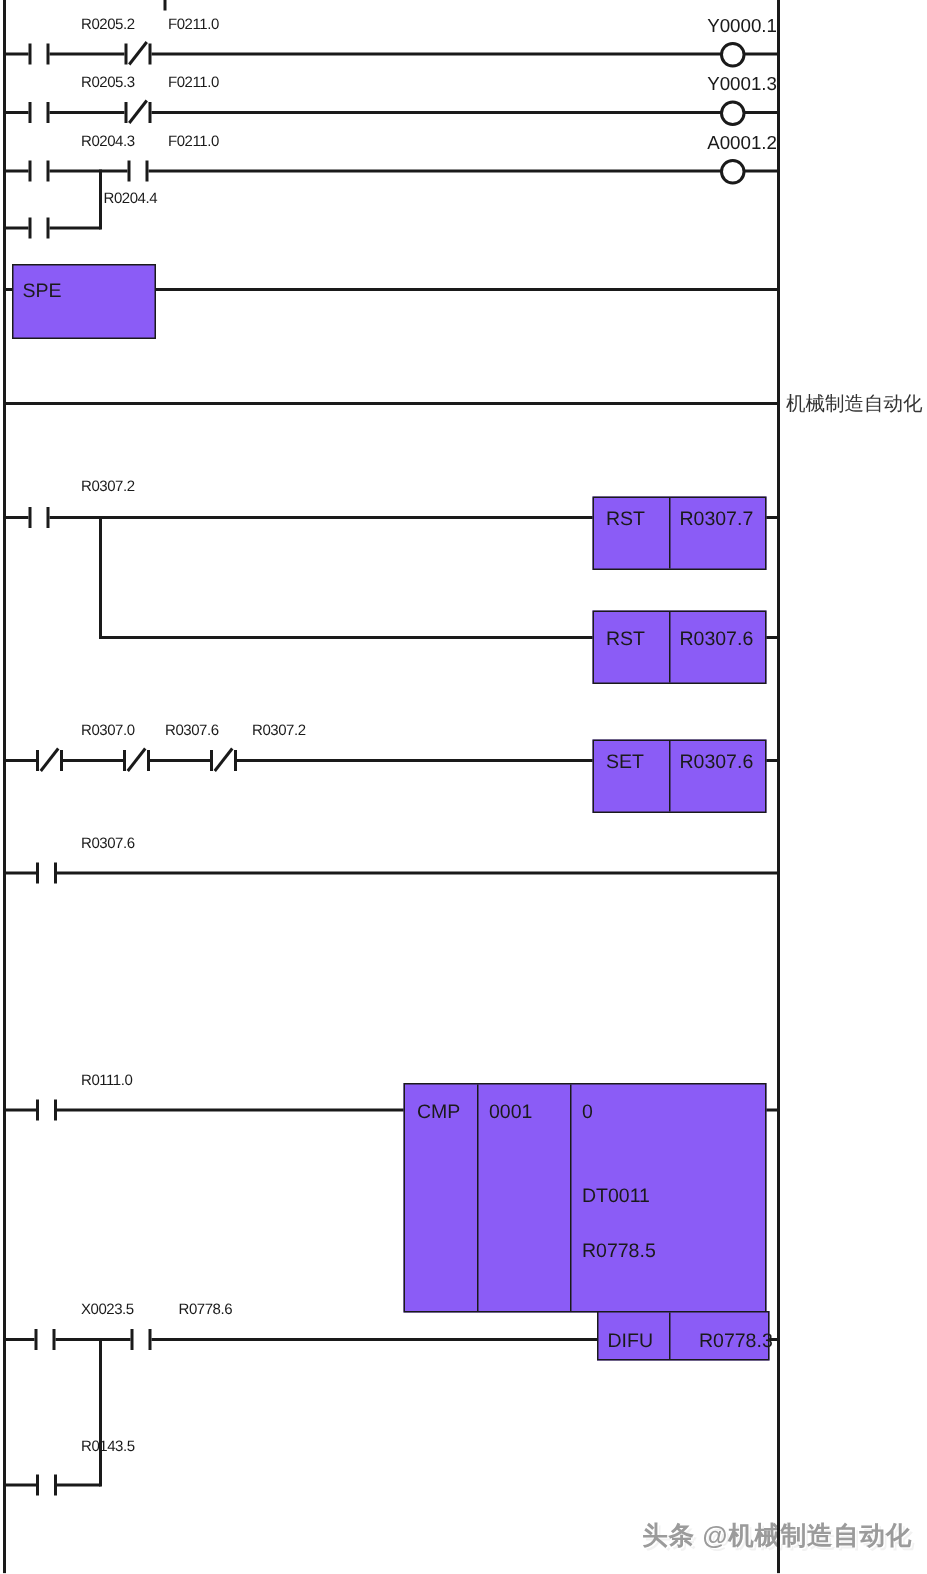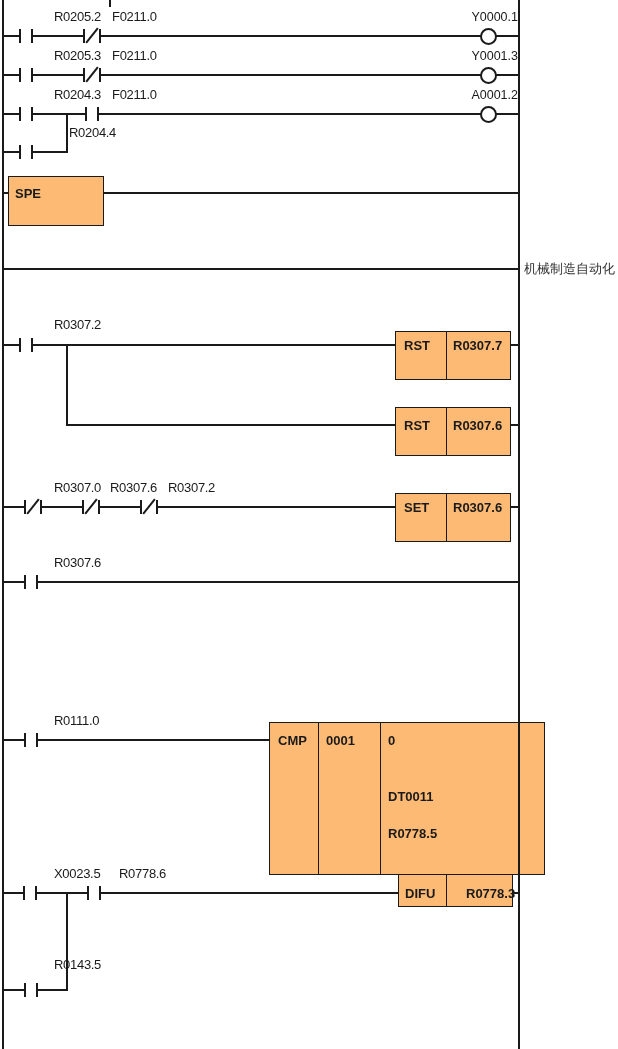--- a/index.html
+++ b/index.html
@@ -19,24 +19,24 @@
   .contact{position:absolute;height:16px;background:#fff;z-index:3;}
   .contact.no{width:14px;}
   .contact.nc{width:18px;}
   .contact .bar{position:absolute;top:1px;width:2px;height:14px;background:var(--line);}
   .contact .bl{left:0;}
   .contact .br{right:0;}
   .contact .slash{position:absolute;left:50%;top:-2px;margin-left:-1px;width:2px;height:19px;background:var(--line);transform:rotate(38deg);}
   
   .coil{position:absolute;width:17px;height:17px;border:2px solid var(--line);border-radius:50%;background:#fff;box-sizing:border-box;z-index:3;}
   
-  .box{position:absolute;border:1px solid var(--line);background:#fdba74;box-sizing:border-box;z-index:2;font-weight:bold;}
+  .box{position:absolute;border:1px solid var(--line);background:#8b5cf6;box-sizing:border-box;z-index:2;}
   .divider{position:absolute;top:0;bottom:0;width:1px;background:var(--line);}
   
-  .lbl{position:absolute;font-size:13px;line-height:13px;letter-spacing:-0.3px;color:#1a1a1a;white-space:nowrap;z-index:4;padding-left:44px;}
+  .lbl{position:absolute;font-size:10px;line-height:13px;letter-spacing:-0.3px;color:#1a1a1a;white-space:nowrap;z-index:4;padding-left:44px;}
   .coillbl{position:absolute;font-size:12.5px;line-height:14px;color:#1a1a1a;white-space:nowrap;width:80px;text-align:right;z-index:4;}
   .boxtxt{position:absolute;font-size:13px;line-height:14px;color:#1a1a1a;white-space:nowrap;z-index:3;}
   .comment{position:absolute;font-family:"Liberation Serif",serif;font-size:13px;line-height:15px;color:#333;white-space:nowrap;z-index:4;}
   .watermark{
     position:absolute;left:408px;top:1012px;width:200px;text-align:right;
     font-size:17px;font-weight:bold;color:#9b9b9b;letter-spacing:0.5px;
     text-shadow:1px 1px 0 #fff, 2px 2px 0 #f2f2f2;white-space:nowrap;z-index:0;
   }
 </style>
 </head>
@@ -158,21 +158,21 @@
       <i class="bar bl"></i>
       <i class="bar br"></i>
     </div>
 
   <div class="wh" style="left:4px;top:739px;width:514px"></div>
   <div class="lbl" style="left:10px;top:714px">R0111.0</div>
   <div class="contact no" style="left:24px;top:732px">
       <i class="bar bl"></i>
       <i class="bar br"></i>
     </div>
-  <div class="box" style="left:269px;top:722px;width:276px;height:153px">
+  <div class="box" style="left:269px;top:722px;width:242px;height:153px">
     <div class="divider" style="left:48px"></div>
     <div class="divider" style="left:110px"></div>
     <div class="boxtxt" style="left:8px;top:11px">CMP</div>
     <div class="boxtxt" style="left:56px;top:11px">0001</div>
     <div class="boxtxt" style="left:118px;top:11px">0</div>
     <div class="boxtxt" style="left:118px;top:67px">DT0011</div>
     <div class="boxtxt" style="left:118px;top:104px">R0778.5</div>
   </div>
 
   <div class="wh" style="left:4px;top:892px;width:514px"></div>
@@ -192,14 +192,15 @@
     <div class="boxtxt" style="left:67px;top:12px">R0778.3</div>
   </div>
   <div class="wv" style="left:66px;top:892px;height:99px"></div>
   <div class="wh" style="left:4px;top:989px;width:63px"></div>
   <div class="lbl" style="left:10px;top:958px">R0143.5</div>
   <div class="contact no" style="left:24px;top:982px">
       <i class="bar bl"></i>
       <i class="bar br"></i>
     </div>
 
+  <div class="watermark">头条 @机械制造自动化</div>
 
 </div>
 
 </body></html>

